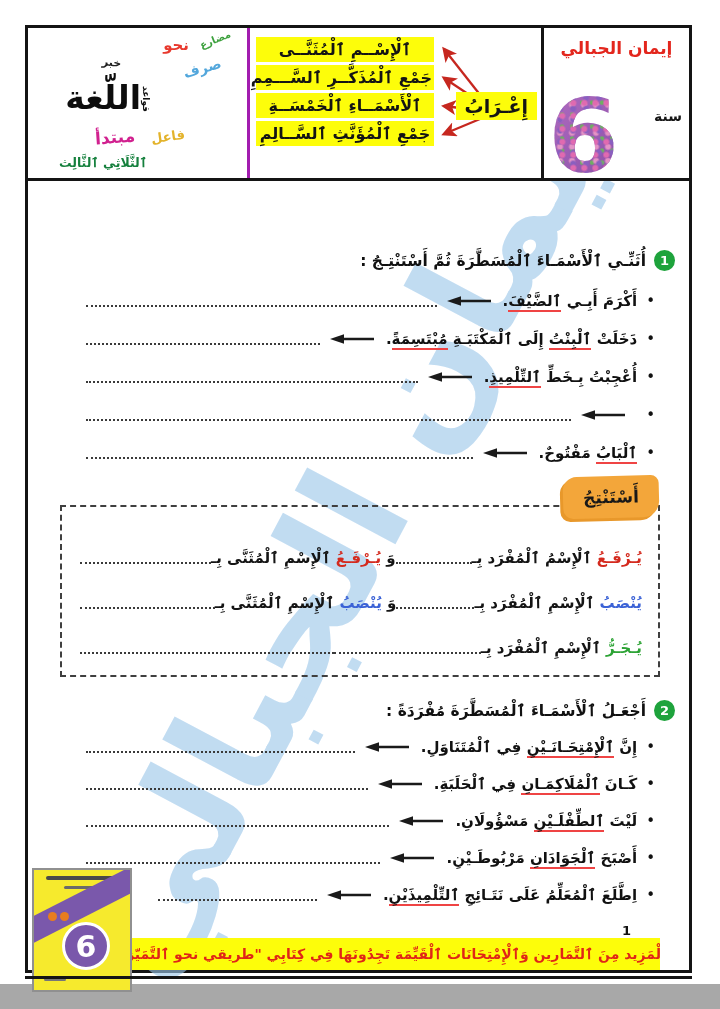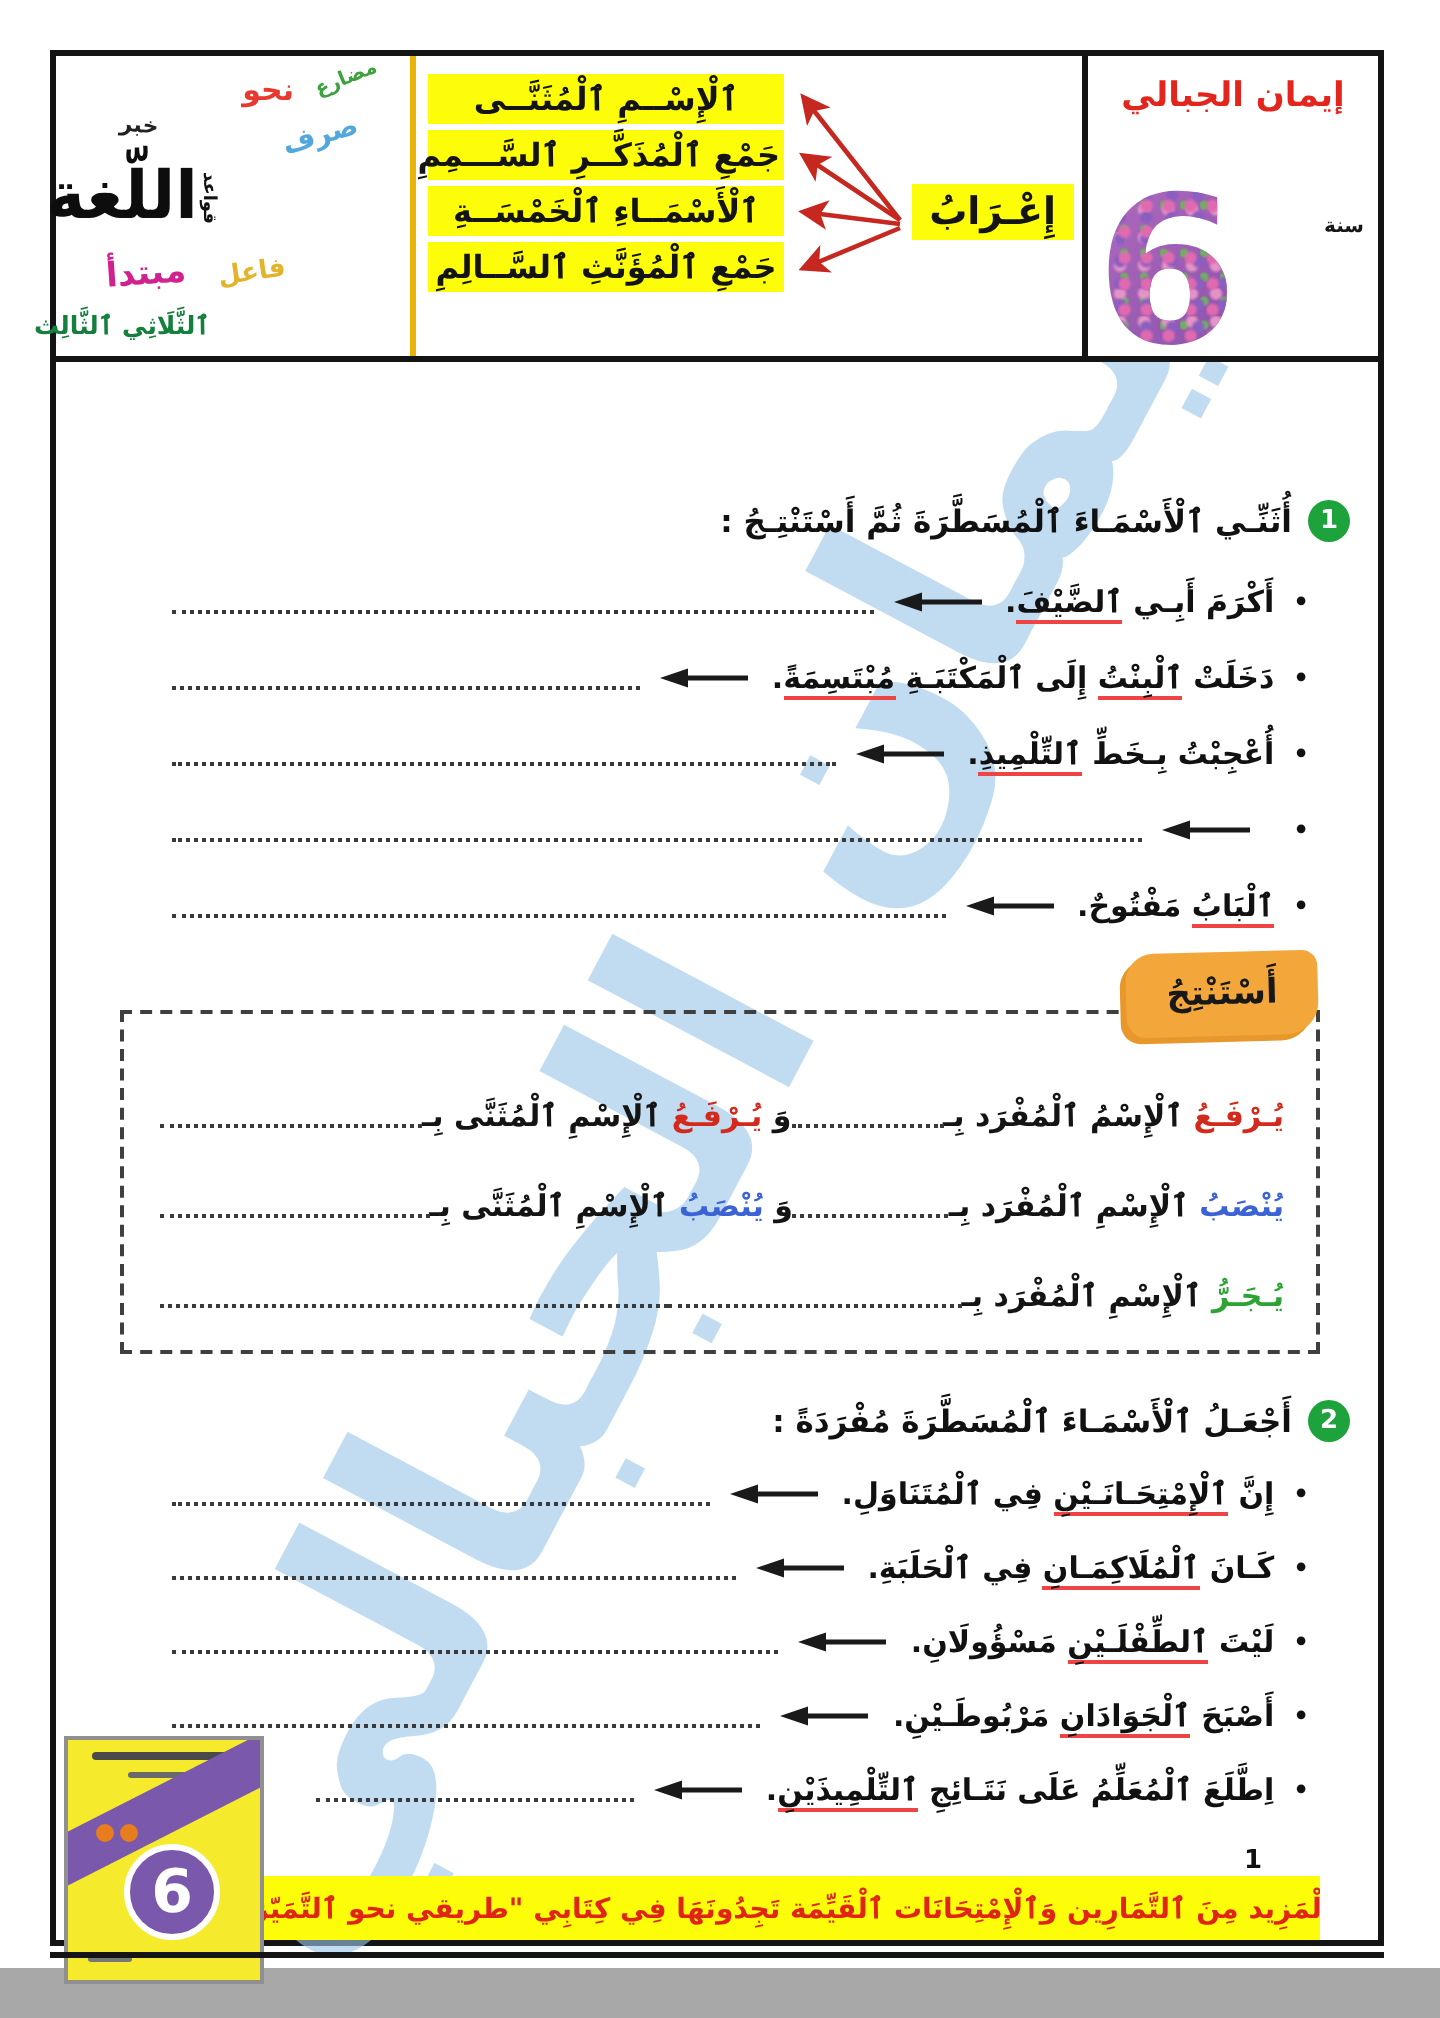--- a/index.html
+++ b/index.html
@@ -13,24 +13,24 @@
 
   
   .watermark{position:absolute;left:317px;top:500px;transform:translate(-50%,-50%) rotate(-62deg);
              font-size:150px;font-weight:bold;color:#9cc7ea;opacity:.62;white-space:nowrap;pointer-events:none;}
 
   
   .header{position:absolute;top:0;left:0;right:0;height:150px;border-bottom:3px solid #141414;
           display:flex;direction:rtl;background:#fff;}
   .cell-name{width:145px;border-left:3px solid #141414;position:relative;}
   .cell-diagram{flex:1;position:relative;}
-  .cell-cloud{width:180px;border-right:3px solid #eab308;position:relative;box-sizing:border-box;}
+  .cell-cloud{width:222px;border-right:3px solid #a21caf;position:relative;box-sizing:border-box;}
 
   .name-title{color:#e3261d;font-weight:bold;font-size:17px;text-align:center;margin-top:10px;}
-  .year-label{position:absolute;right:7px;top:80px;font-size:10px;font-weight:bold;color:#161616;}
+  .year-label{position:absolute;right:7px;top:80px;font-size:14px;font-weight:bold;color:#161616;}
   .flower-six{position:absolute;left:4px;bottom:-10px;font-size:102px;font-weight:bold;line-height:1;
       background:
         radial-gradient(circle at 30% 30%, #e06ab0 2px, transparent 4px) 0 0/11px 13px,
         radial-gradient(circle at 70% 60%, #8a5fc0 2px, transparent 4px) 3px 5px/13px 11px,
         radial-gradient(circle at 50% 20%, #e493c5 2px, transparent 4px) 6px 2px/12px 14px,
         radial-gradient(circle at 20% 80%, #6fae63 1.5px, transparent 3px) 2px 7px/10px 12px,
         linear-gradient(135deg,#b06cc0,#8a4fa8);
       -webkit-background-clip:text;background-clip:text;color:transparent;}
 
   .diag-col{position:absolute;left:6px;top:9px;width:178px;}

